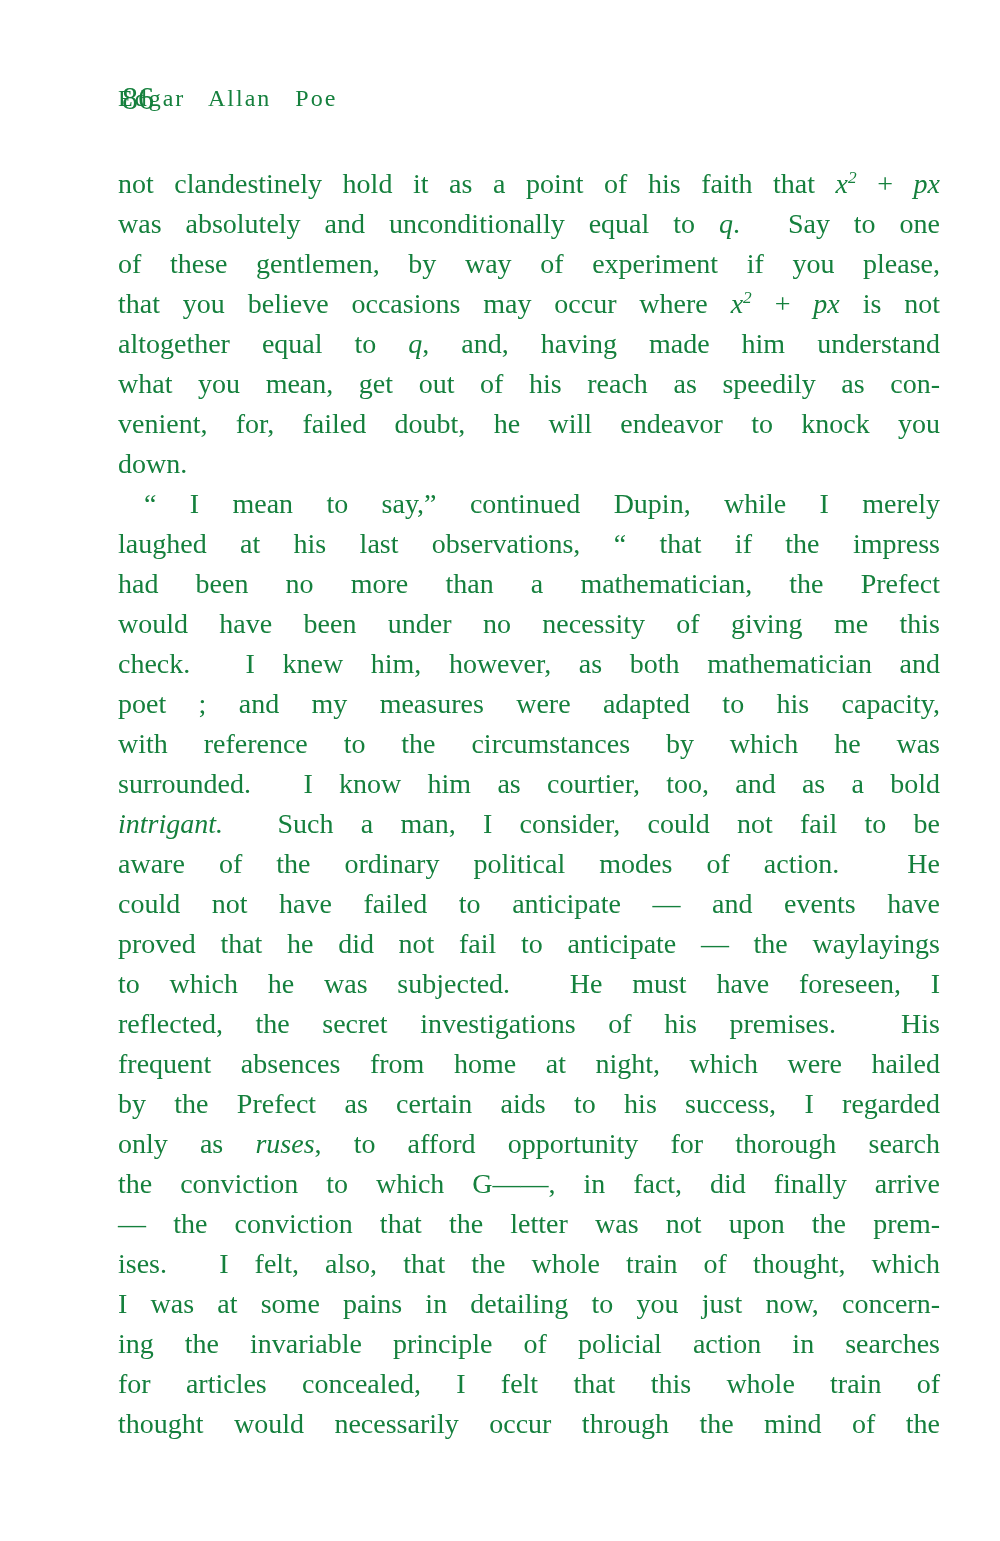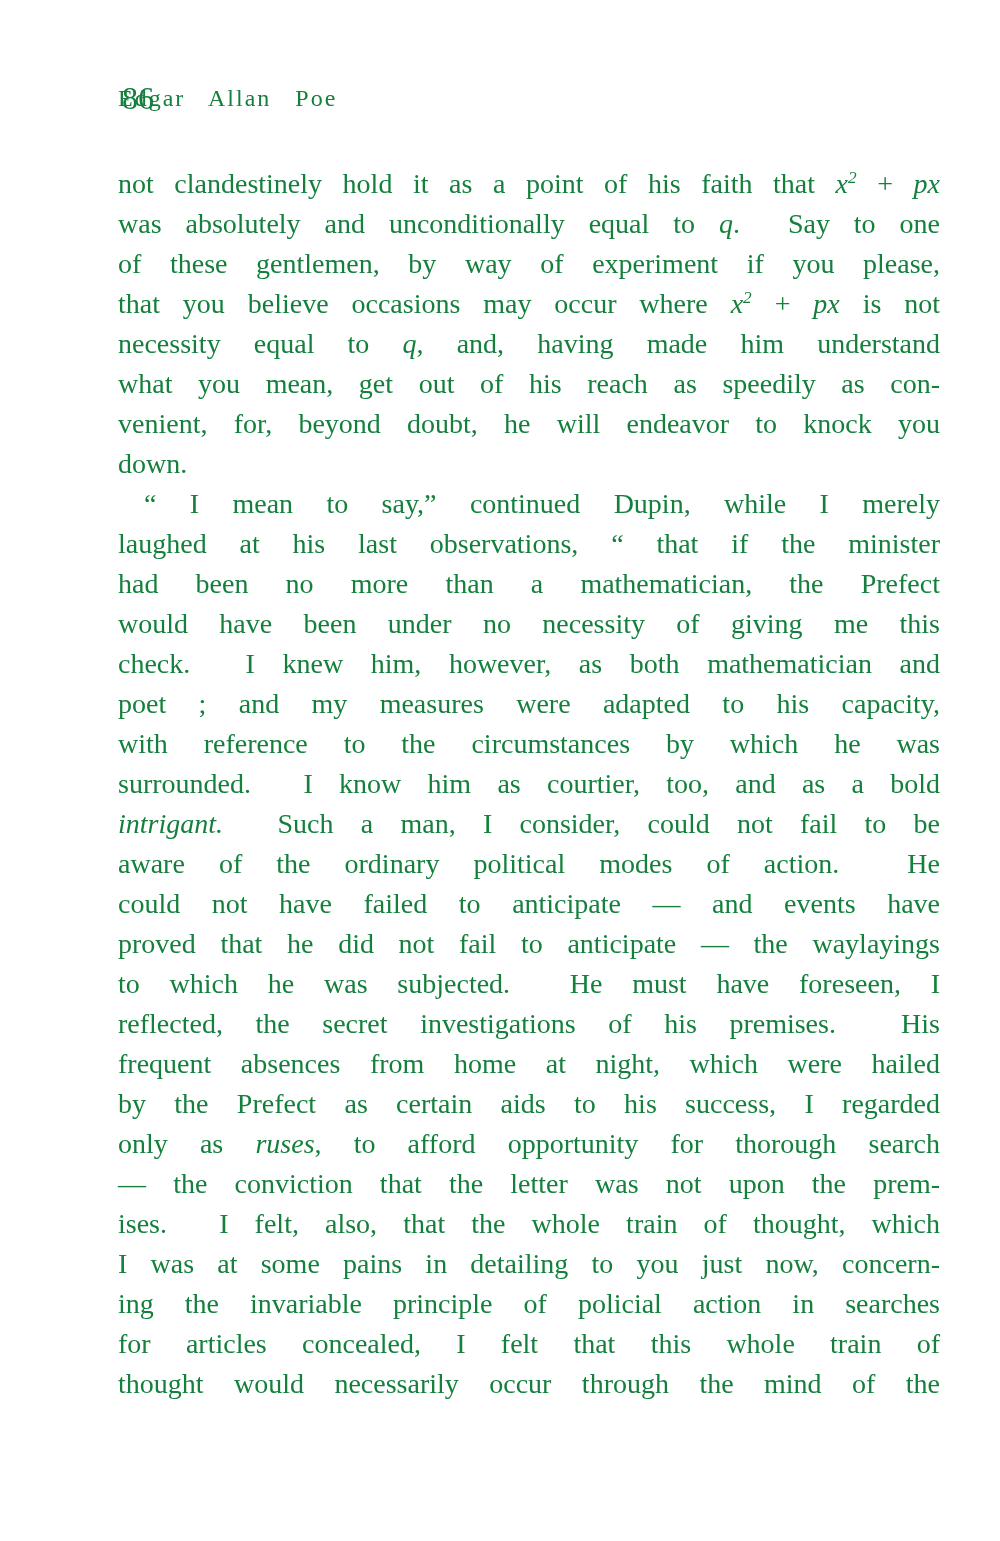--- a/index.html
+++ b/index.html
@@ -63,41 +63,42 @@
 <body>
 
 <div class="page">
   <div class="page-number">86</div>
   <div class="running-header">Edgar Allan Poe</div>
   <div class="body-text">
       <div class="line"><span>not clandestinely hold it as a point of his faith that </span><span class="italic">x</span><span class="italic-sup">2</span><span> + </span><span class="italic">px</span></div>
       <div class="line"><span>was absolutely and unconditionally equal to </span><span class="italic">q</span><span>.&nbsp; Say to one</span></div>
       <div class="line"><span>of these gentlemen, by way of experiment if you please,</span></div>
       <div class="line"><span>that you believe occasions may occur where </span><span class="italic">x</span><span class="italic-sup">2</span><span> + </span><span class="italic">px</span><span> is not</span></div>
-      <div class="line"><span>necessity equal to </span><span class="italic">q</span><span>, and, having made him understand</span></div>
+      <div class="line"><span>altogether equal to </span><span class="italic">q</span><span>, and, having made him understand</span></div>
       <div class="line"><span>what you mean, get out of his reach as speedily as con-</span></div>
-      <div class="line"><span>venient, for, beyond doubt, he will endeavor to knock you</span></div>
+      <div class="line"><span>venient, for, failed doubt, he will endeavor to knock you</span></div>
       <div class="line plain"><span>down.</span></div>
       <div class="line indent"><span>“ I mean to say,” continued Dupin, while I merely</span></div>
-      <div class="line"><span>laughed at his last observations, “ that if the minister</span></div>
+      <div class="line"><span>laughed at his last observations, “ that if the impress</span></div>
       <div class="line"><span>had been no more than a mathematician, the Prefect</span></div>
       <div class="line"><span>would have been under no necessity of giving me this</span></div>
       <div class="line"><span>check.&nbsp; I knew him, however, as both mathematician and</span></div>
       <div class="line"><span>poet ; and my measures were adapted to his capacity,</span></div>
       <div class="line"><span>with reference to the circumstances by which he was</span></div>
       <div class="line"><span>surrounded.&nbsp; I know him as courtier, too, and as a bold</span></div>
       <div class="line"><span class="italic">intrigant.</span><span>&nbsp; Such a man, I consider, could not fail to be</span></div>
       <div class="line"><span>aware of the ordinary political modes of action.&nbsp; He</span></div>
       <div class="line"><span>could not have failed to anticipate — and events have</span></div>
       <div class="line"><span>proved that he did not fail to anticipate — the waylayings</span></div>
       <div class="line"><span>to which he was subjected.&nbsp; He must have foreseen, I</span></div>
       <div class="line"><span>reflected, the secret investigations of his premises.&nbsp; His</span></div>
       <div class="line"><span>frequent absences from home at night, which were hailed</span></div>
       <div class="line"><span>by the Prefect as certain aids to his success, I regarded</span></div>
       <div class="line"><span>only as </span><span class="italic">ruses</span><span>, to afford opportunity for thorough search</span></div>
+      <div class="line"><span>the conviction to which G——, in fact, did finally arrive</span></div>
       <div class="line"><span>— the conviction that the letter was not upon the prem-</span></div>
       <div class="line"><span>ises.&nbsp; I felt, also, that the whole train of thought, which</span></div>
       <div class="line"><span>I was at some pains in detailing to you just now, concern-</span></div>
       <div class="line"><span>ing the invariable principle of policial action in searches</span></div>
       <div class="line"><span>for articles concealed, I felt that this whole train of</span></div>
       <div class="line"><span>thought would necessarily occur through the mind of the</span></div>
     </div>
 </div>
 
 </body></html>

